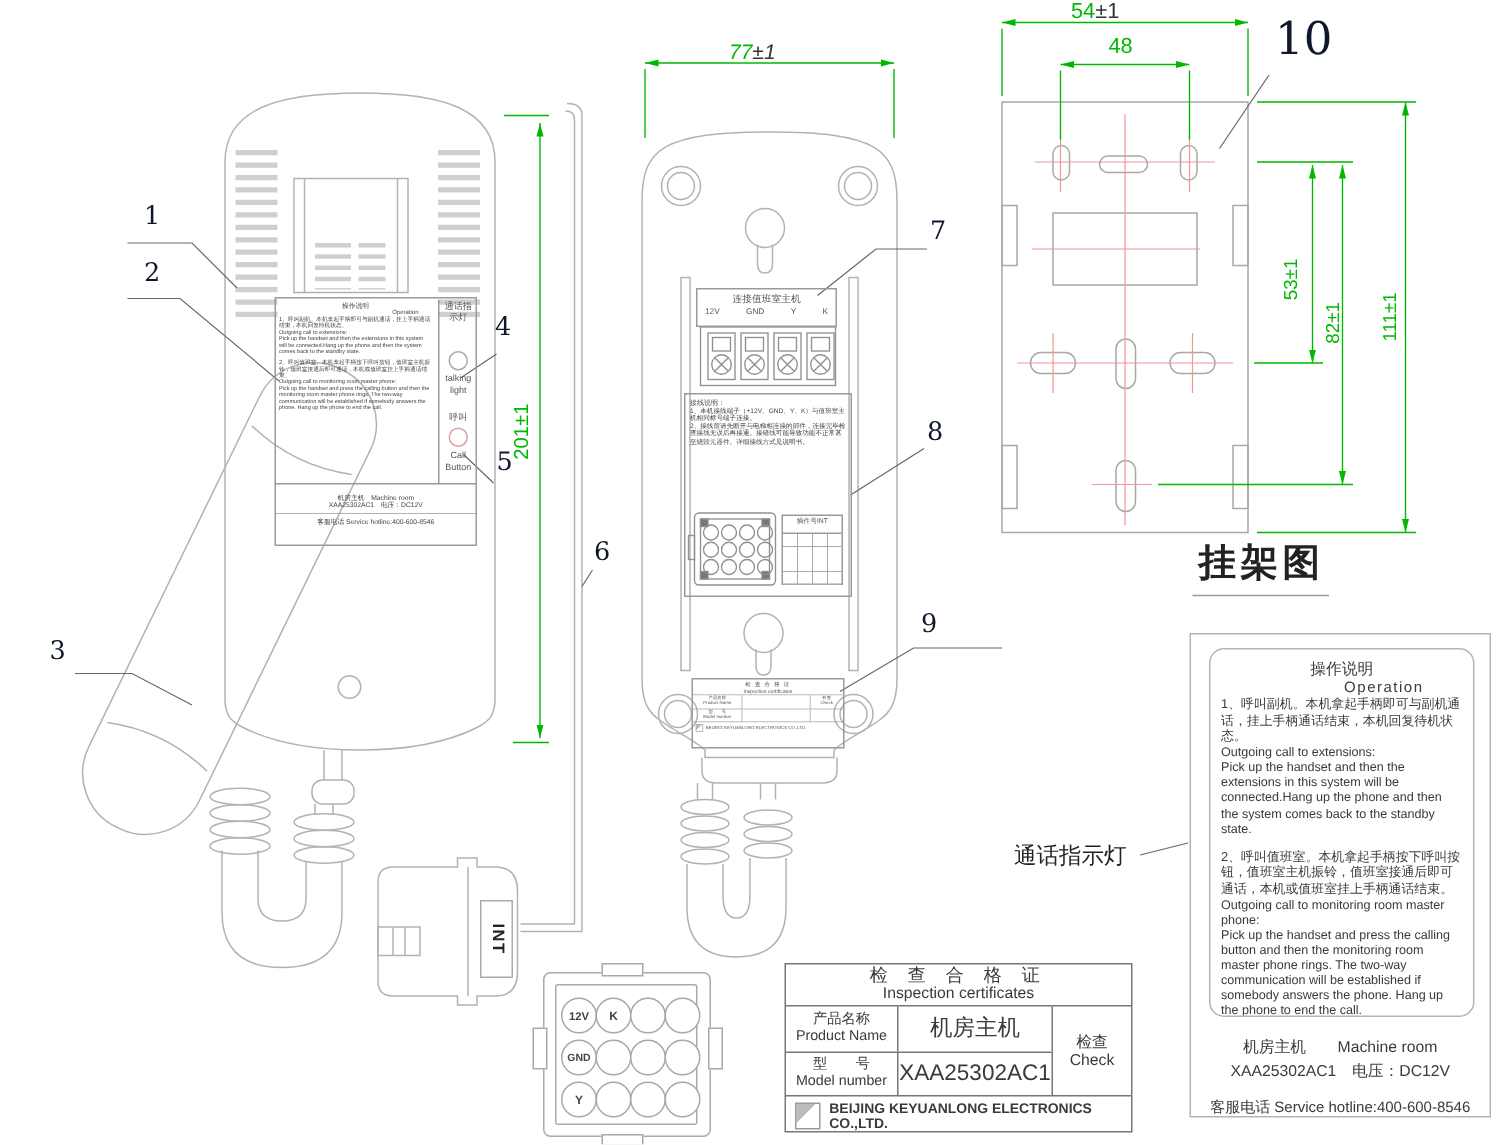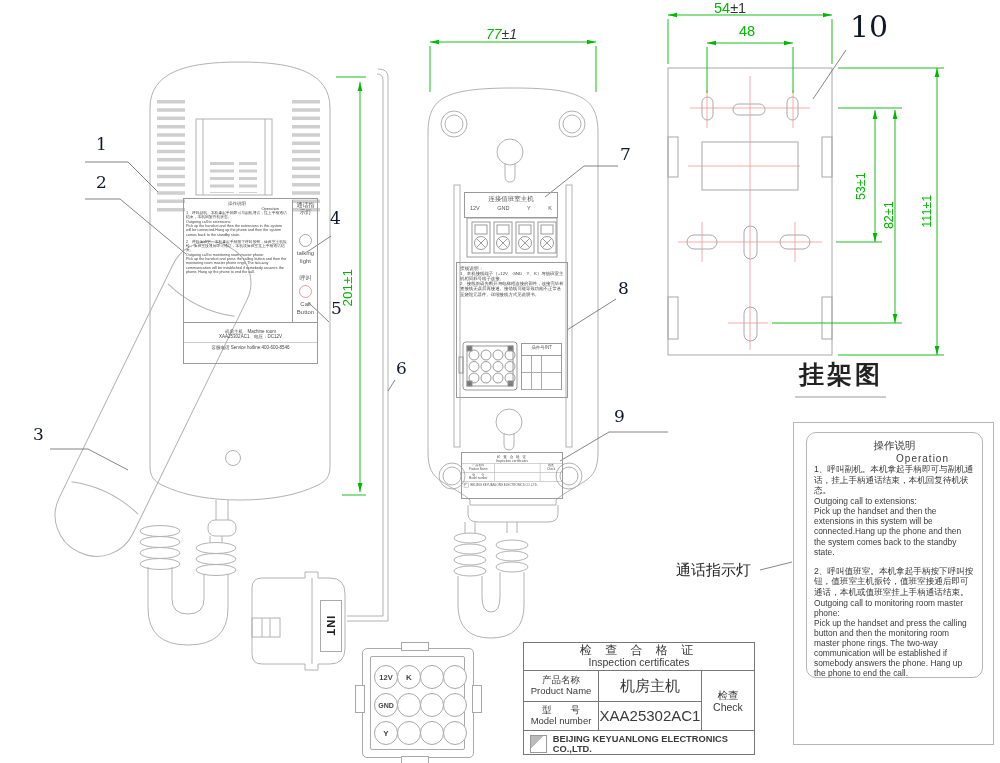--- a/index.html
+++ b/index.html
@@ -343,20 +343,25 @@
       <div style="text-align:right;padding-right:26px;font-size:10px;letter-spacing:1px;">Operation</div>
       <div style="font-size:8.6px;line-height:1.25;">1、呼叫副机。本机拿起手柄即可与副机通话，挂上手柄通话结束，本机回复待机状态。</div>
       <div style="font-size:8.4px;line-height:1.2;">Outgoing call to extensions:</div>
       <div style="font-size:8.4px;line-height:1.2;">Pick up the handset and then the extensions in this system will be connected.Hang up the phone and then the system comes back to the standby state.</div>
       <div style="height:9px;"></div>
       <div style="font-size:8.6px;line-height:1.25;">2、呼叫值班室。本机拿起手柄按下呼叫按钮，值班室主机振铃，值班室接通后即可通话，本机或值班室挂上手柄通话结束。</div>
       <div style="font-size:8.4px;line-height:1.2;">Outgoing call to monitoring room master phone:</div>
       <div style="font-size:8.4px;line-height:1.2;">Pick up the handset and press the calling button and then the monitoring room master phone rings. The two-way communication will be established if somebody answers the phone. Hang up the phone to end the call.</div>
     </div>
   </div>
+  <div class="abs ctr" style="left:0;top:268px;width:100%;color:#3a3a3a;">
+    <div style="font-size:10.5px;"><span>机房主机</span>　　<span>Machine room</span></div>
+    <div style="font-size:10.5px;margin-top:2px;"><span>XAA25302AC1</span>　<span>电压：DC12V</span></div>
+    <div style="font-size:10px;margin-top:10px;">客服电话 Service hotline:400-600-8546</div>
+  </div>
 </div>
 
 <div class="abs" style="left:523px;top:642px;width:232px;height:113px;border:1px solid #777;color:#3a3a3a;">
   <div style="height:26px;border-bottom:1px solid #777;text-align:center;">
     <div style="font-size:12px;letter-spacing:5px;line-height:1.1;margin-top:1px;">检 查 合 格 证</div>
     <div style="font-size:10.5px;line-height:1;">Inspection certificates</div>
   </div>
   <div style="display:flex;height:30px;border-bottom:1px solid #777;">
     <div class="cell" style="width:75px;font-size:9.5px;">
           <span>产品名称</span>

